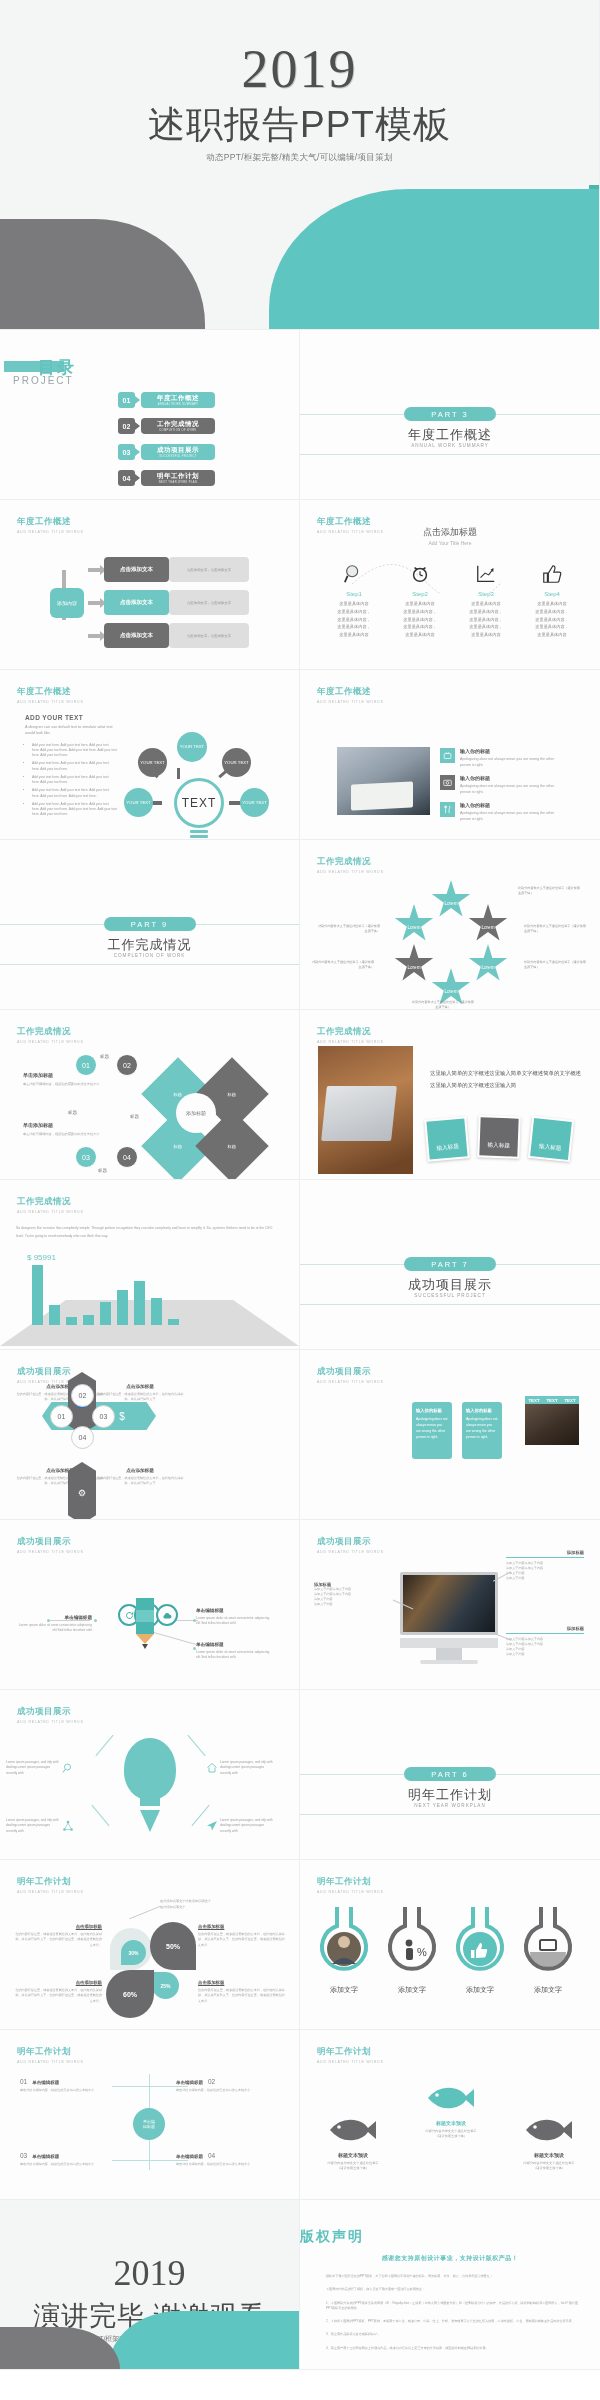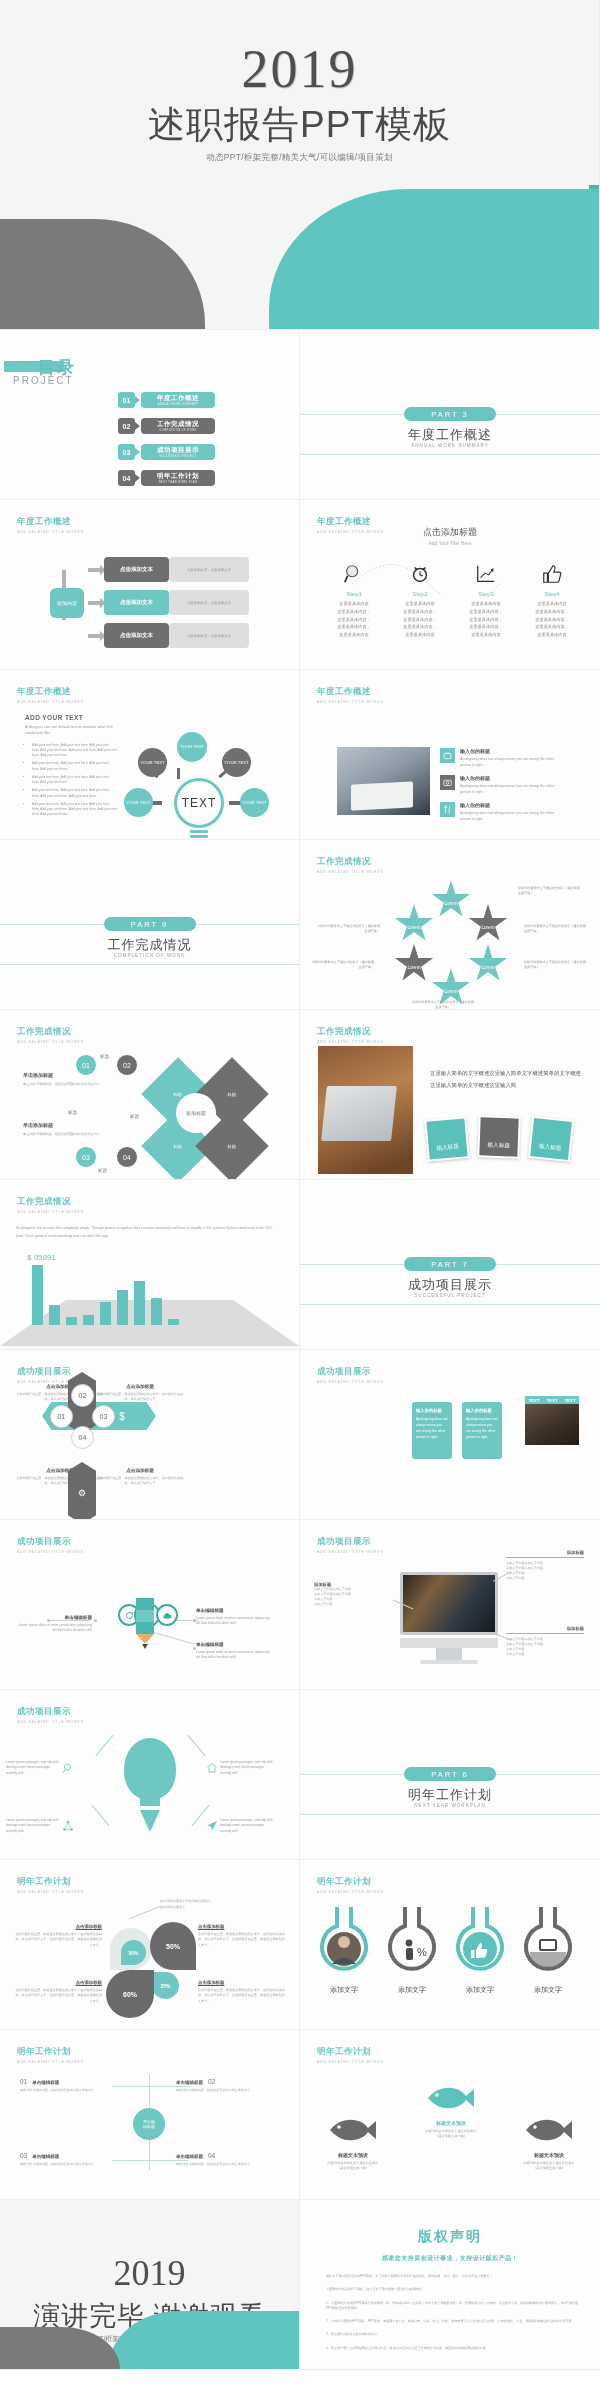--- a/index.html
+++ b/index.html
@@ -317,21 +317,21 @@
   .tree .it p { font-size: 3.1px; color: #a5a5a5; line-height: 1.7; margin-top: 3px; }
   .tree .hk { position: absolute; border: 1px solid #b9e0de; border-width: 0 0 1px 0; height: 1px; }
 
   
   .fish .f { position: absolute; width: 66px; text-align: center; }
   .fish .f h5 { font-size: 5px; color: #585858; font-weight: bold; margin-top: 4px; }
   .fish .f.hi h5 { color: #5dc1bc; }
   .fish .f p { font-size: 3.2px; color: #9d9d9d; line-height: 1.7; margin-top: 3px; }
 
   
-  .cr h3 { position: absolute; top: 28px; left: 0; width: 100%; text-align: center;
+  .cr h3 { position: absolute; top: 28px; left: 0; width: 100%; 
       font-size: 14px; color: #5dc1bc; font-weight: bold; letter-spacing: 2px; }
   .cr h4 { position: absolute; top: 54px; left: 0; width: 100%; text-align: center;
       font-size: 6px; color: #5dc1bc; letter-spacing: .5px; }
   .cr .body { position: absolute; top: 74px; left: 26px; width: 252px; }
   .cr .body p { font-size: 3.1px; color: #a0a0a0; line-height: 1.7; margin-bottom: 8px; }
 </style>
 </head>
 <body>
 
 <div class="sheet">

